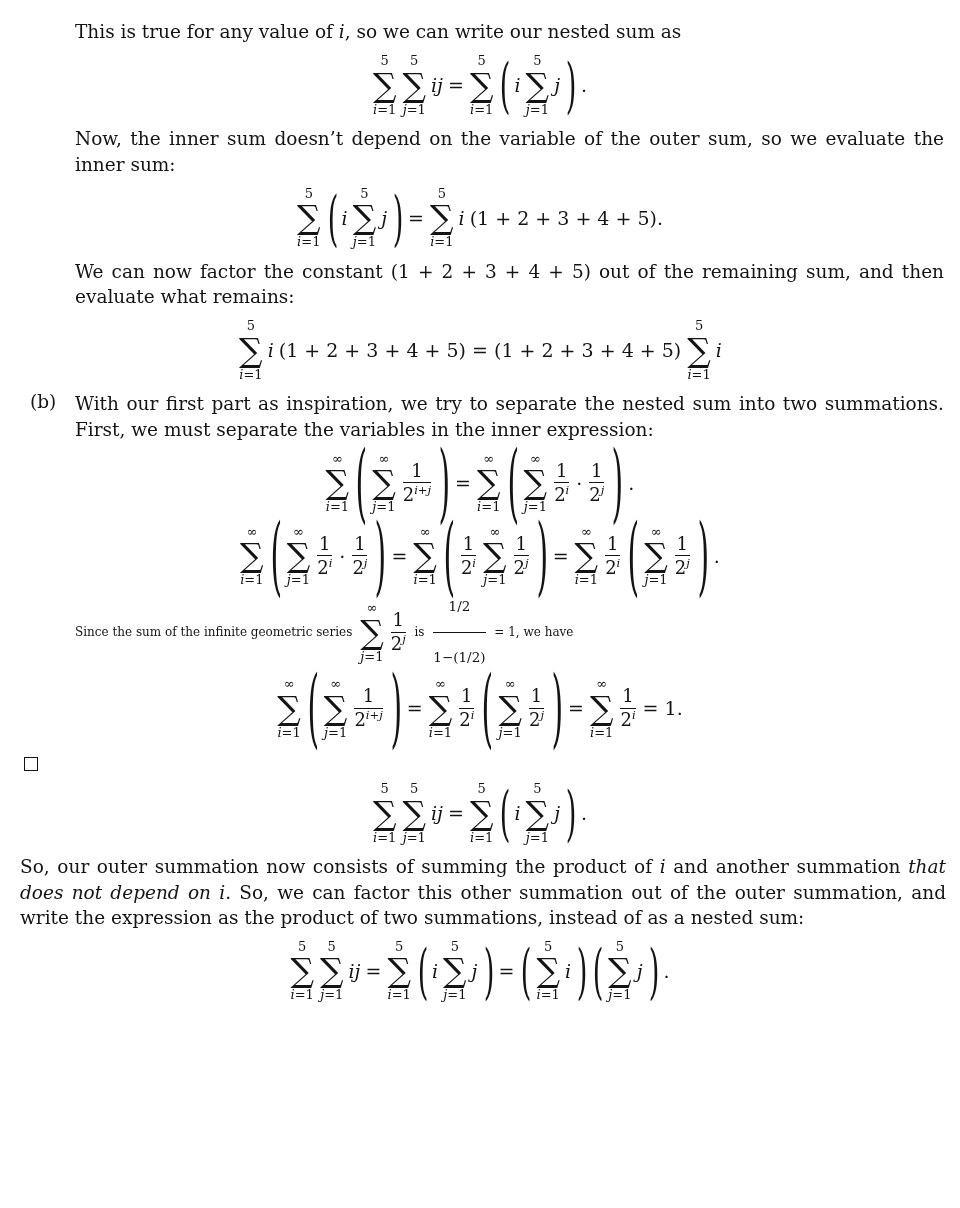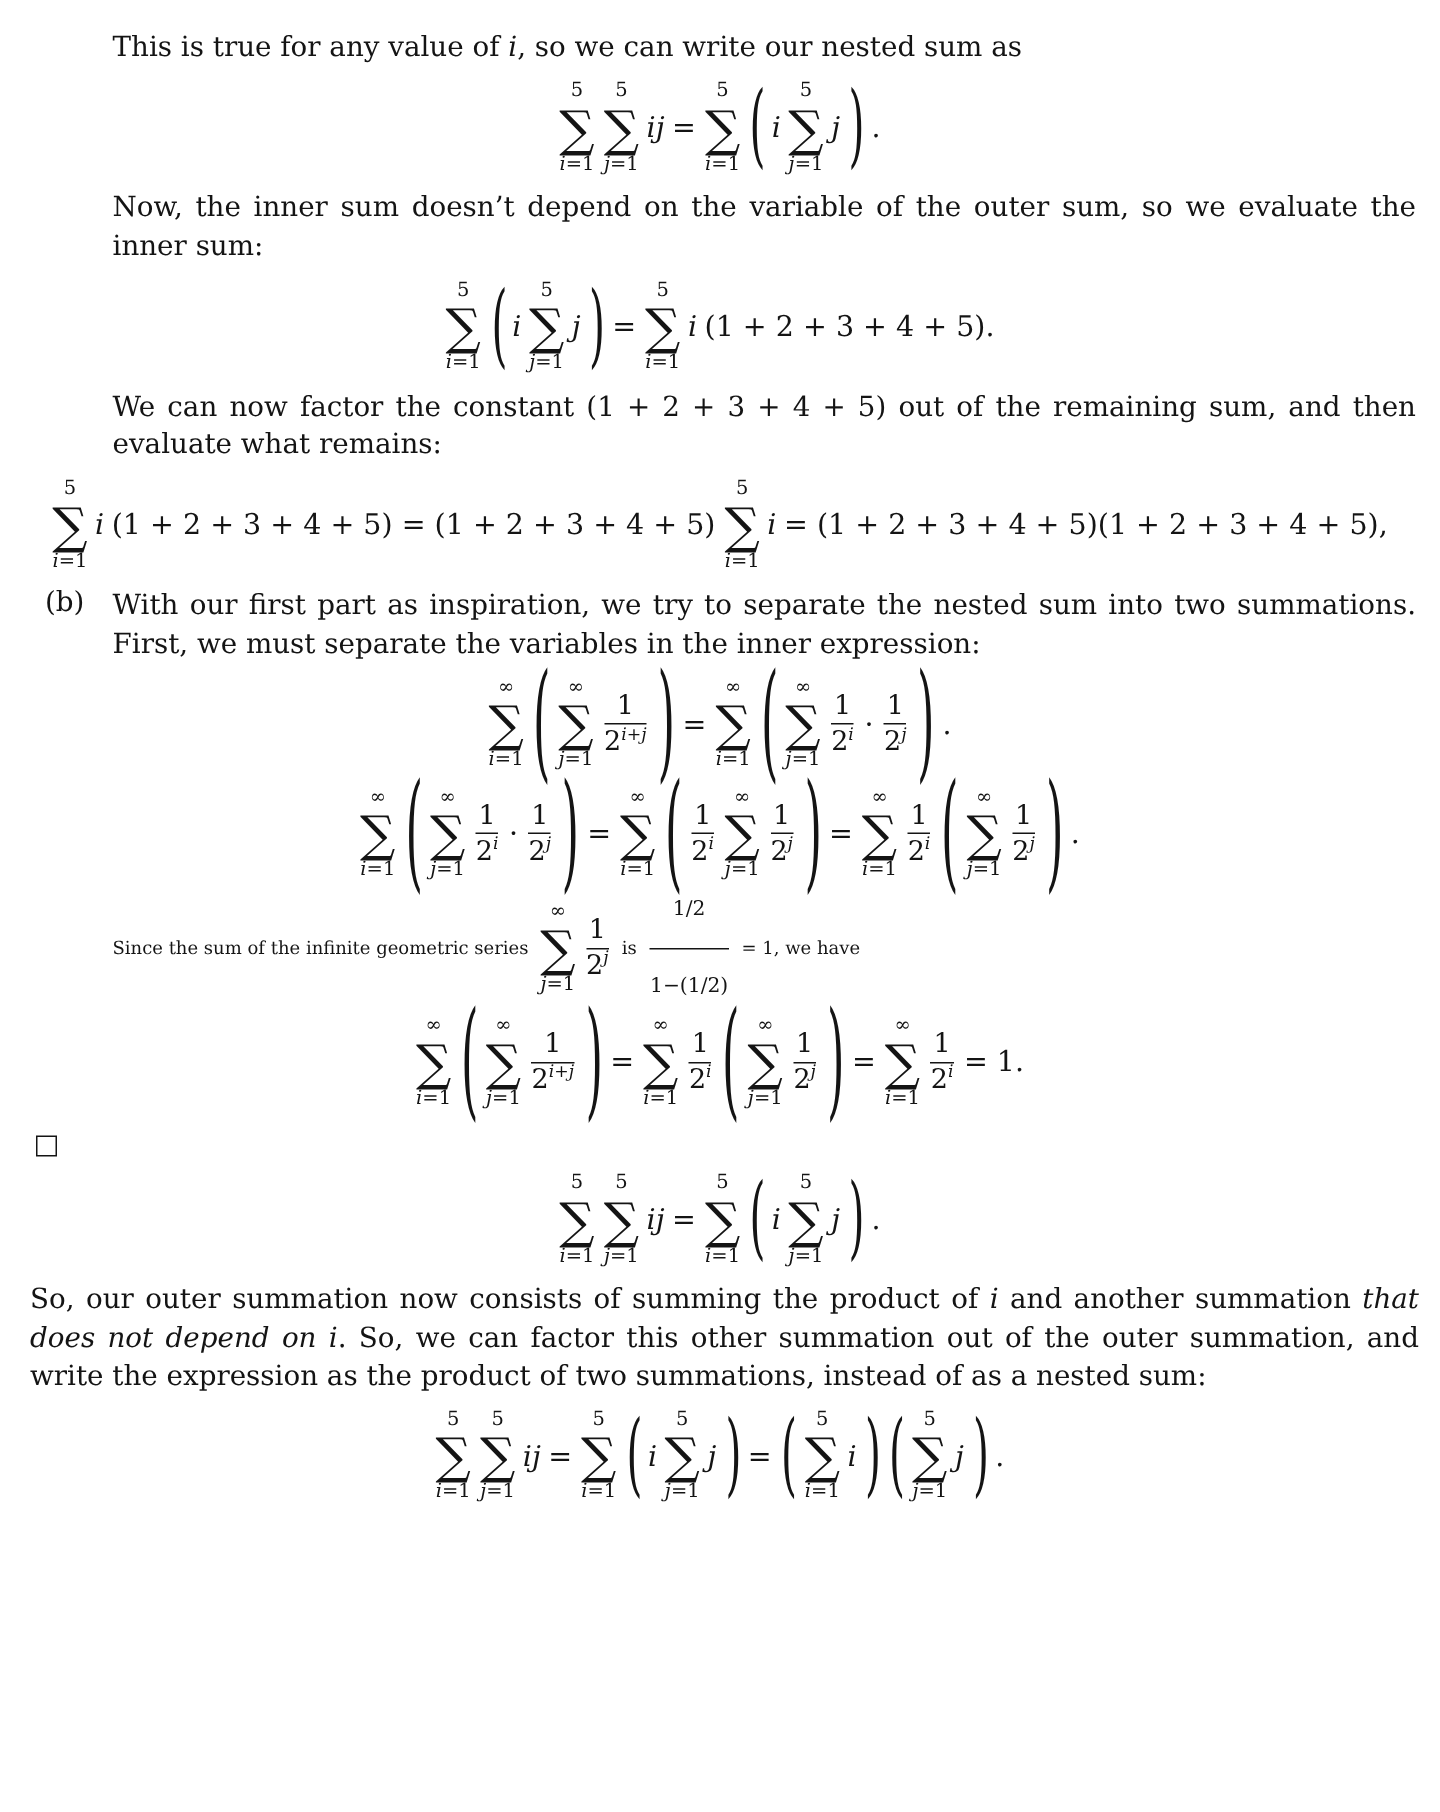--- a/index.html
+++ b/index.html
@@ -113,21 +113,20 @@
         <span class="lim"><i>i</i>=1</span>
       </span>
       <span class="mi">i</span>
       <span class="mo">(1 + 2 + 3 + 4 + 5) = (1 + 2 + 3 + 4 + 5)</span>
       <span class="sum">
         <span class="lim">5</span>
         <span class="sigma">∑</span>
         <span class="lim"><i>i</i>=1</span>
       </span>
       <span class="mi">i</span>
-      <span class="mo">= (1 + 2 + 3 + 4 + 5)(1 + 2 + 3 + 4 + 5),</span>
     </div>
     <div class="item sect-a">
       <span class="item-label">(b)</span>
       <p class="para" style="margin: 0px;"><span>With our first part as inspiration, we try to separate the nested sum into two summations.  First, we must separate the variables in the inner expression:</span></p>
     </div>
     <div class="eq">
       <span class="sum">
         <span class="lim">∞</span>
         <span class="sigma">∑</span>
         <span class="lim"><i>i</i>=1</span>

